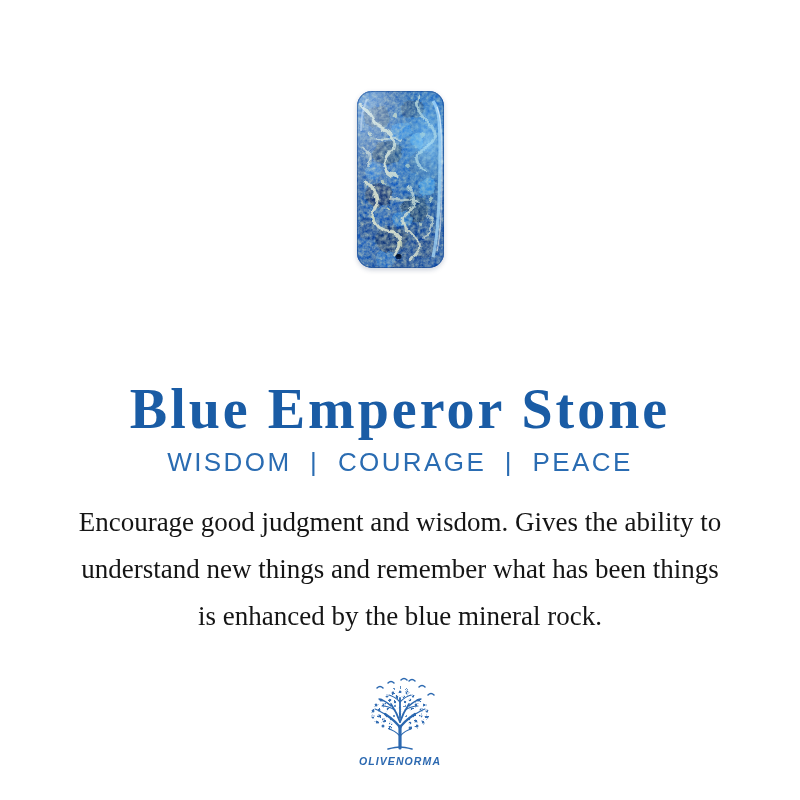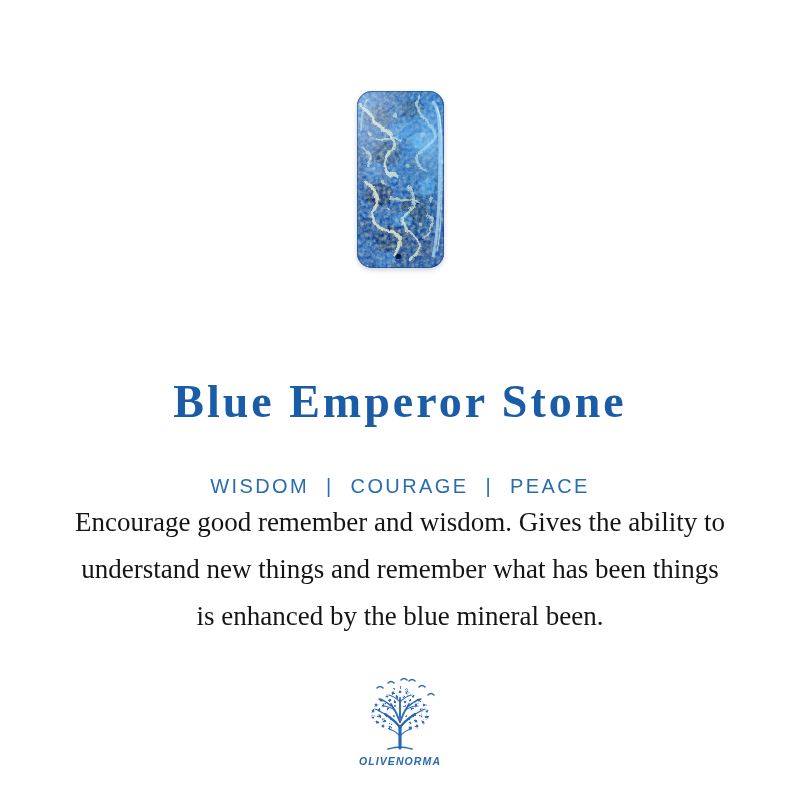--- a/index.html
+++ b/index.html
@@ -47,42 +47,41 @@
 
   
   .title {
     position: absolute;
     left: 0;
     top: 334px;
     width: 800px;
     text-align: center;
     font-family: "Liberation Serif", serif;
     font-weight: bold;
-    font-size: 46px;
+    font-size: 56px;
     line-height: 74px;
     letter-spacing: 3px;
     color: #1a5ca5;
     white-space: pre;
   }
 
   
   .subtitle {
     position: absolute;
     left: 0;
     top: 446px;
     width: 800px;
     text-align: center;
     font-family: "Liberation Sans", sans-serif;
     font-weight: 300;
-    font-size: 20px;
+    font-size: 26px;
     line-height: 32px;
     letter-spacing: 2.4px;
     color: #2a6cb2;
     white-space: nowrap;
-    margin-top: 24px;
   }
   .subtitle .kw { display: inline; }
   .subtitle .sep {
     display: inline-block;
     padding: 0 9px;
     color: #2a6cb2;
     font-weight: 300;
   }
 
   
@@ -239,23 +238,23 @@
 
   <div class="subtitle">
     <span class="kw">WISDOM</span>
     <span class="sep">|</span>
     <span class="kw">COURAGE</span>
     <span class="sep">|</span>
     <span class="kw">PEACE</span>
   </div>
 
   <div class="desc">
-    <span class="line">Encourage good remember and wisdom. Gives the ability to</span>
+    <span class="line">Encourage good judgment and wisdom. Gives the ability to</span>
     <span class="line">understand new things and remember what has been things</span>
-    <span class="line">is enhanced by the blue mineral been.</span>
+    <span class="line">is enhanced by the blue mineral rock.</span>
   </div>
 
   <div class="logo">
     <svg class="logo-mark" viewBox="0 0 86 78">
       <defs>
         <filter id="stipple" x="-10%" y="-10%" width="120%" height="120%">
           <feTurbulence type="fractalNoise" baseFrequency="0.52" numOctaves="3" seed="5" result="sn"></feTurbulence>
           <feDisplacementMap in="SourceGraphic" in2="sn" scale="3.4" xChannelSelector="R" yChannelSelector="G"></feDisplacementMap>
         </filter>
       </defs>

